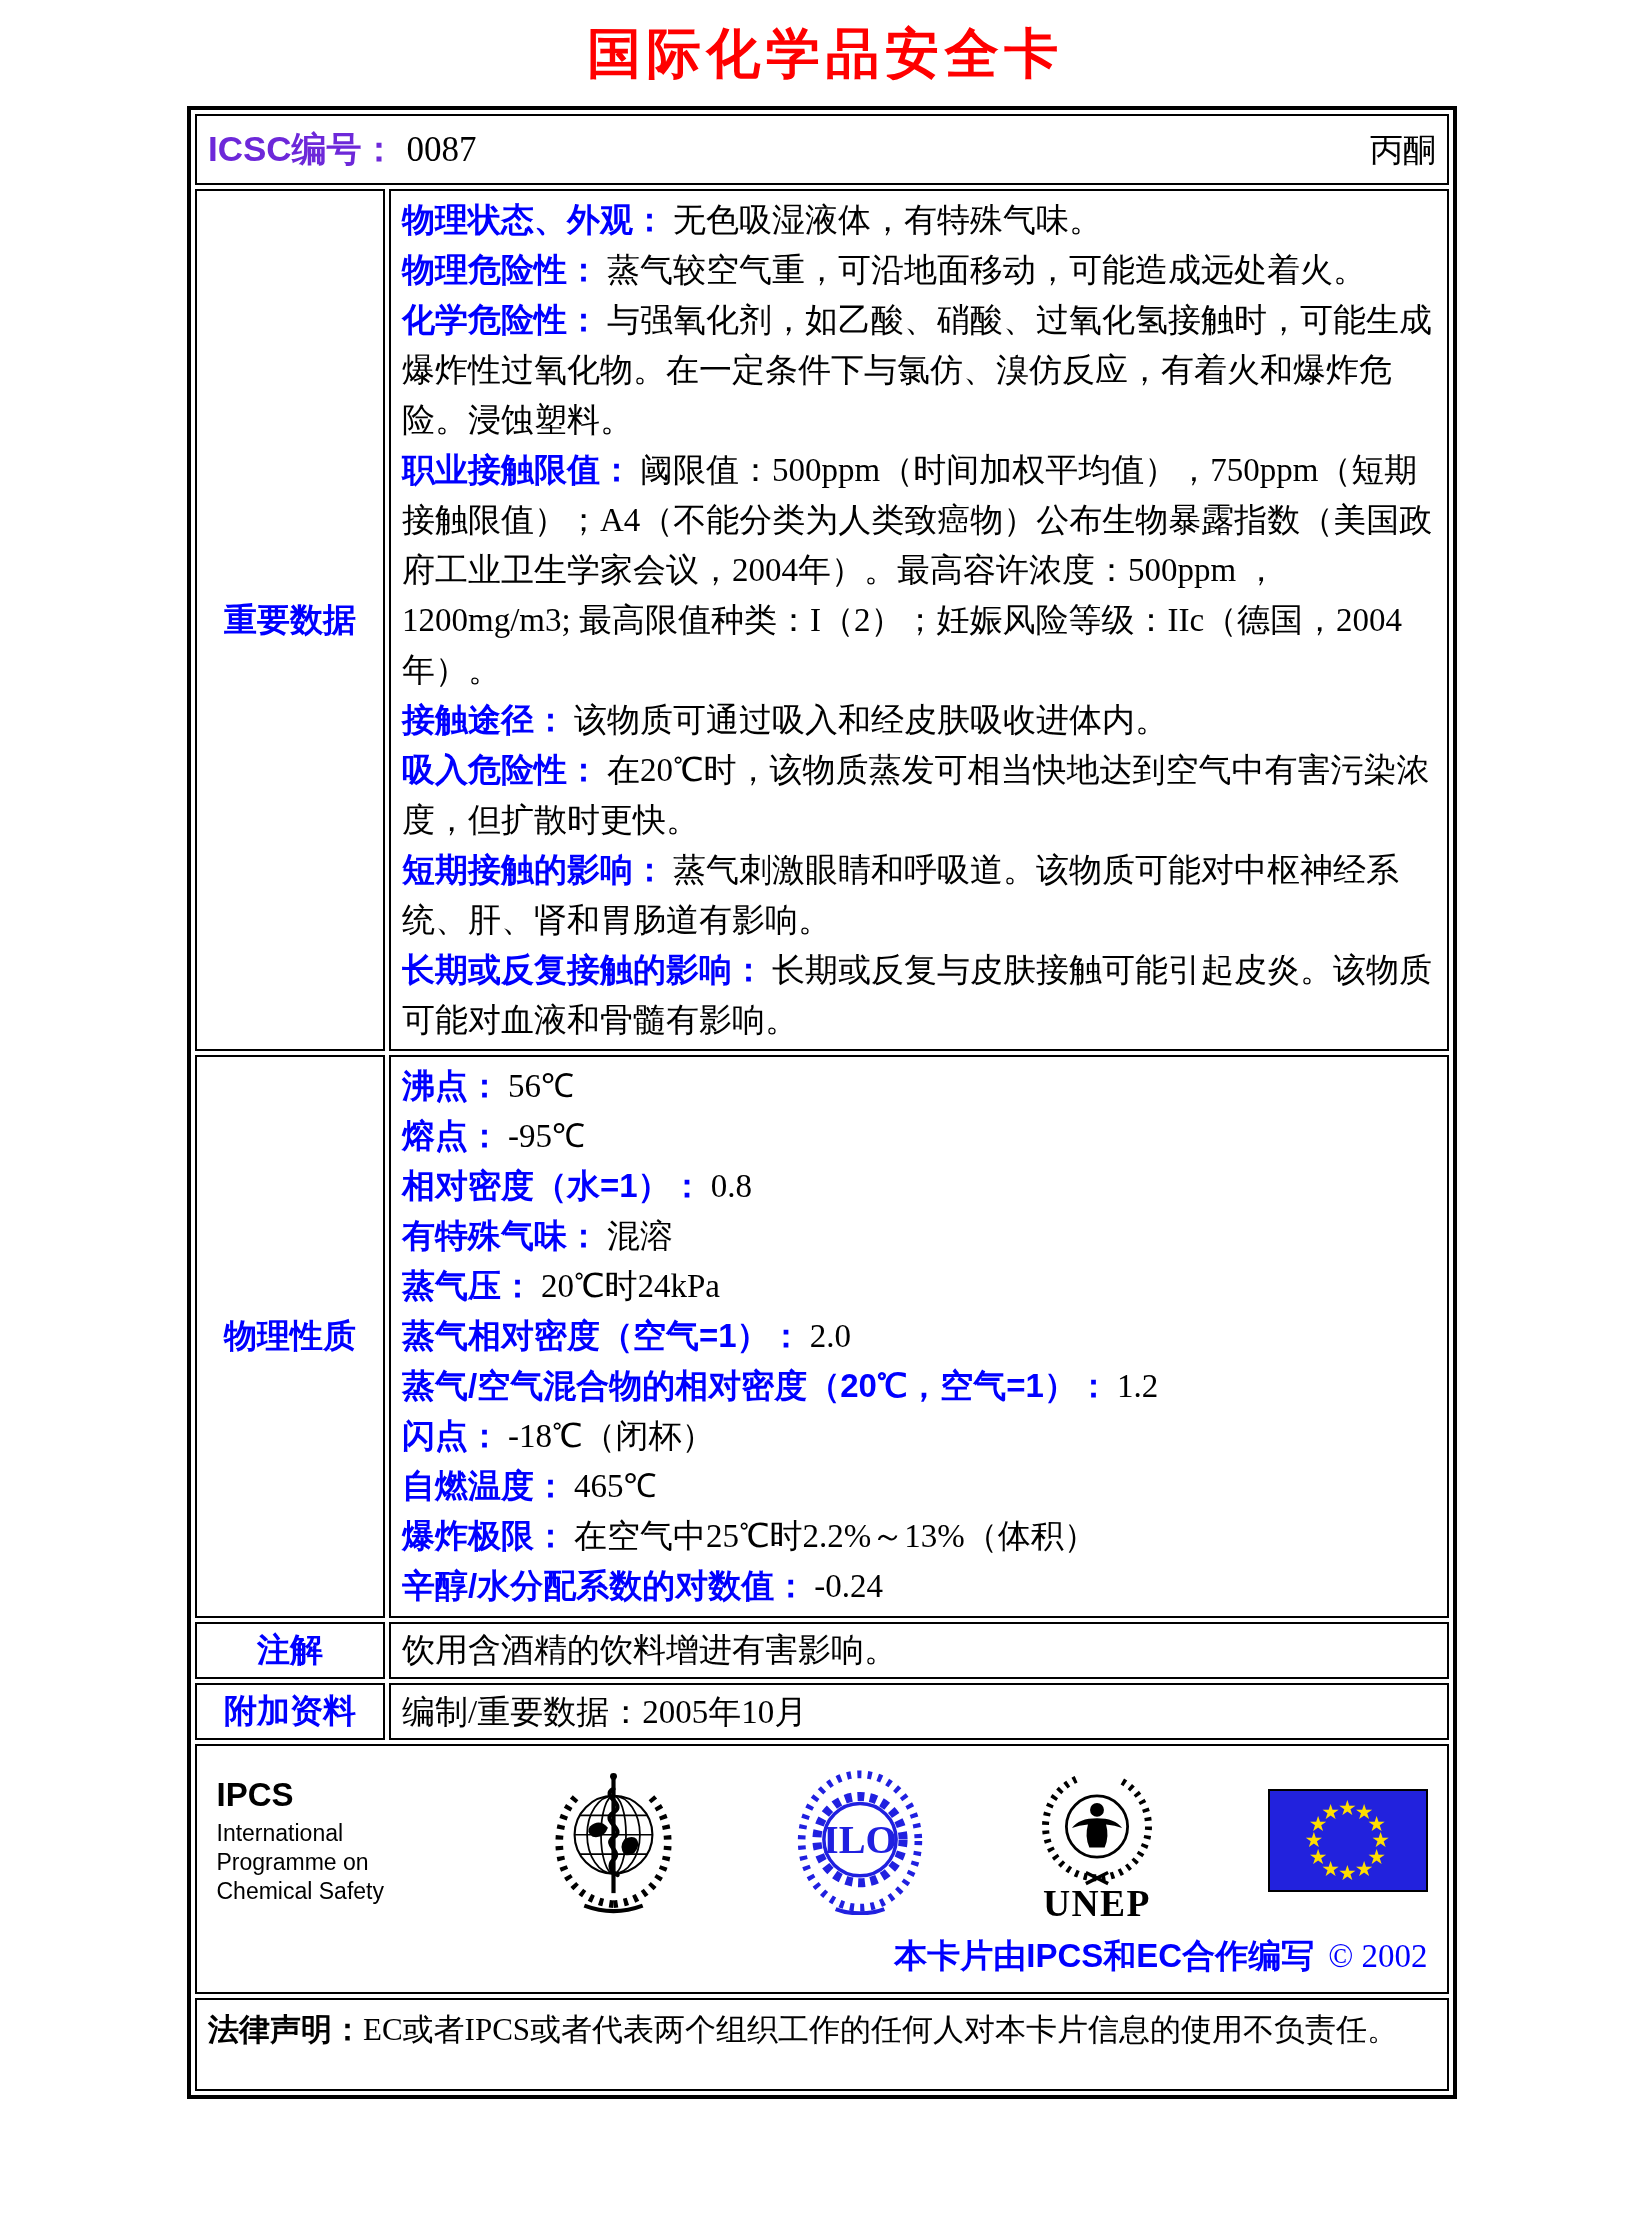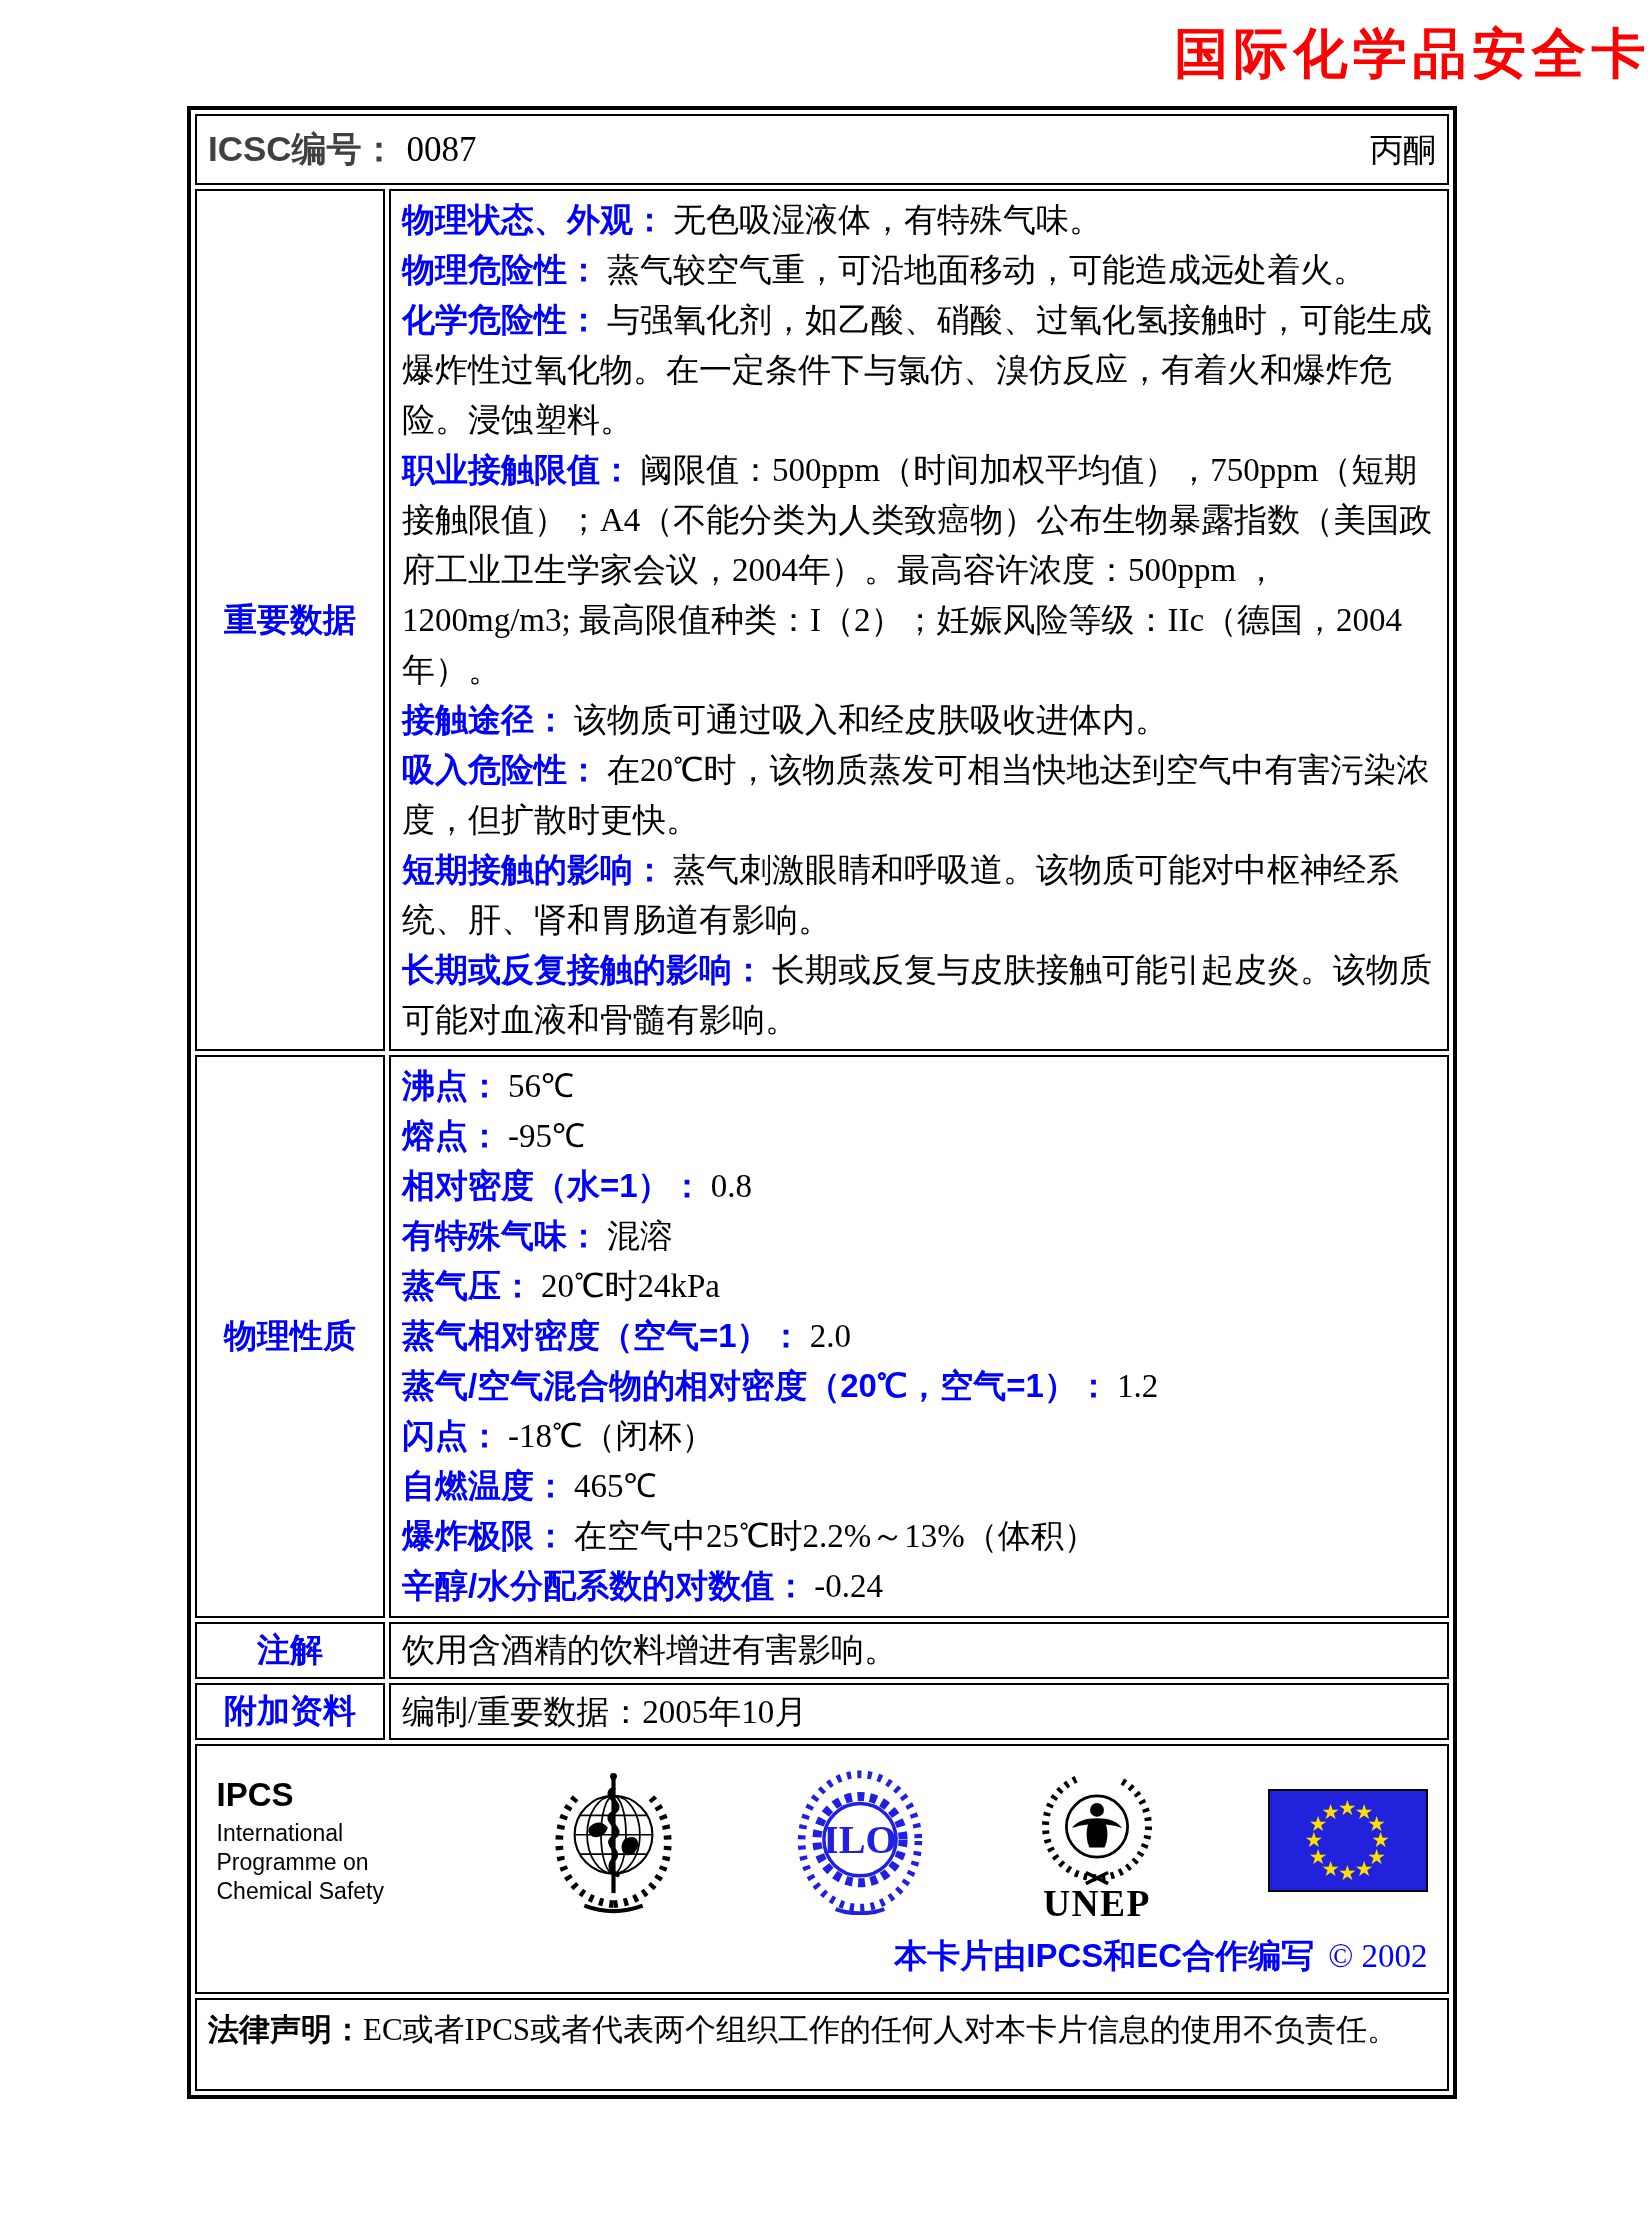--- a/index.html
+++ b/index.html
@@ -10,21 +10,21 @@
   body {
     width: 1651px;
     min-height: 2216px;
     font-family: "Liberation Serif", serif;
     color: #000000;
   }
   .page { width: 1651px; min-height: 2216px; position: relative; }
 
   h1.title {
     margin: 18px 0 15.3px 0;
-    text-align: right;
+    text-align: center;
     color: #FF0000;
     font-family: "Liberation Sans", sans-serif;
     font-weight: bold;
     font-size: 54px;
     letter-spacing: 5.6px;
   }
 
   table.card {
     border-collapse: separate;
     border-spacing: 4.2px;
@@ -33,21 +33,21 @@
     width: 1270px;
     background: #ffffff;
     table-layout: fixed;
   }
   td { border: 2.1px solid #000000; vertical-align: middle; background: #ffffff; }
 
   
   td.hdr { padding: 9.8px 11px; }
   .hdr-flex { display: flex; justify-content: space-between; align-items: baseline; }
   .icsc-label {
-    color: #404040;
+    color: #6d28d9;
     font-family: "Liberation Sans", sans-serif;
     font-weight: bold;
     font-size: 35px;
   }
   .icsc-num { font-size: 35px; margin-left: 9.8px; font-family: "Liberation Serif", serif; }
   .chem-name { font-size: 33px; font-family: "Liberation Serif", serif; }
 
   
   td.lbl {
     text-align: center;

